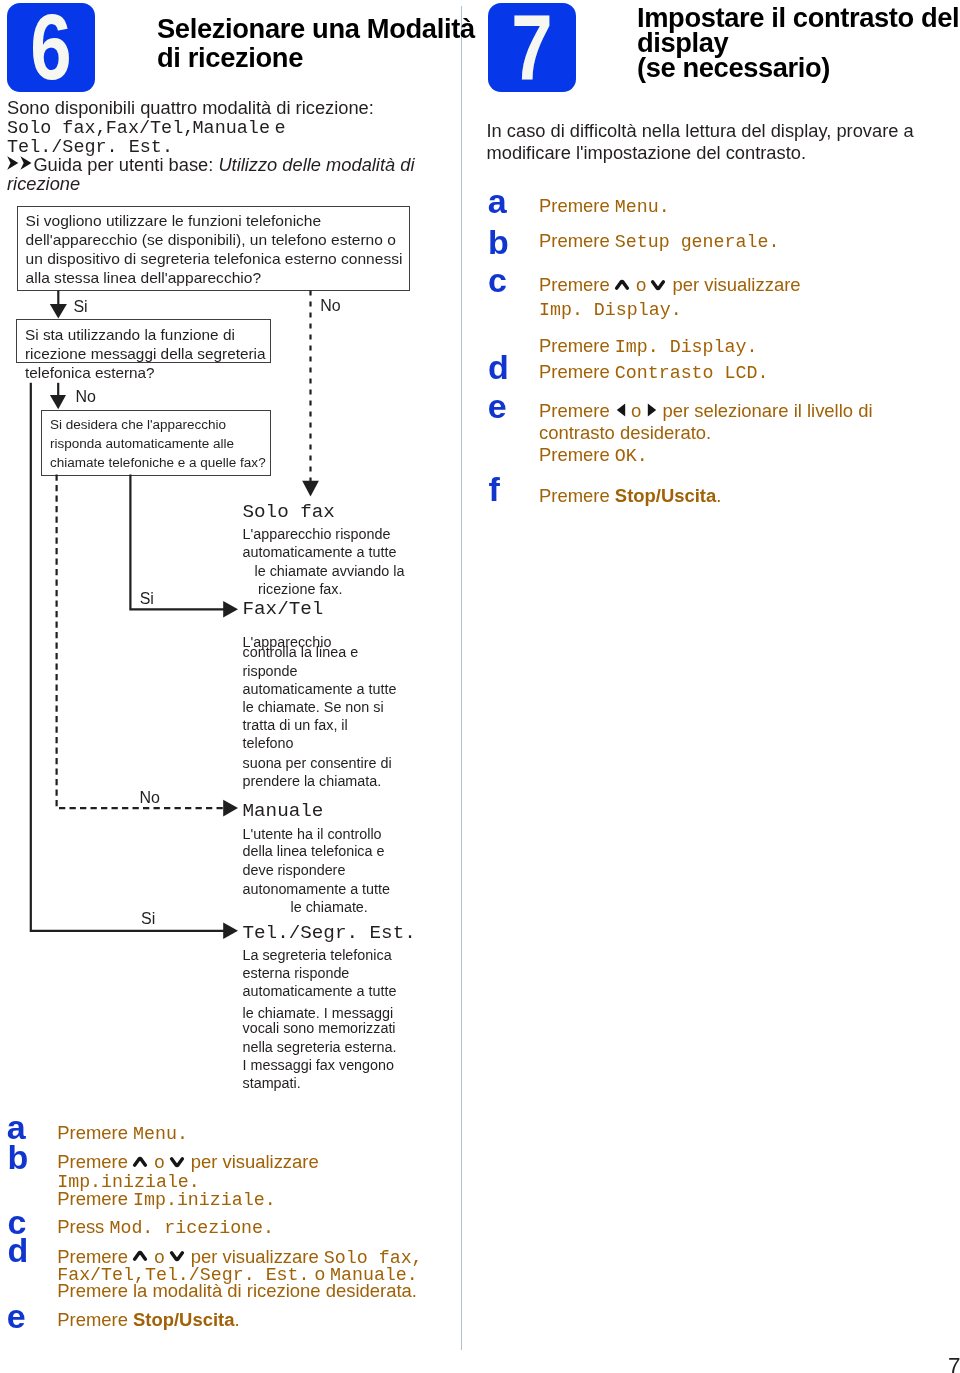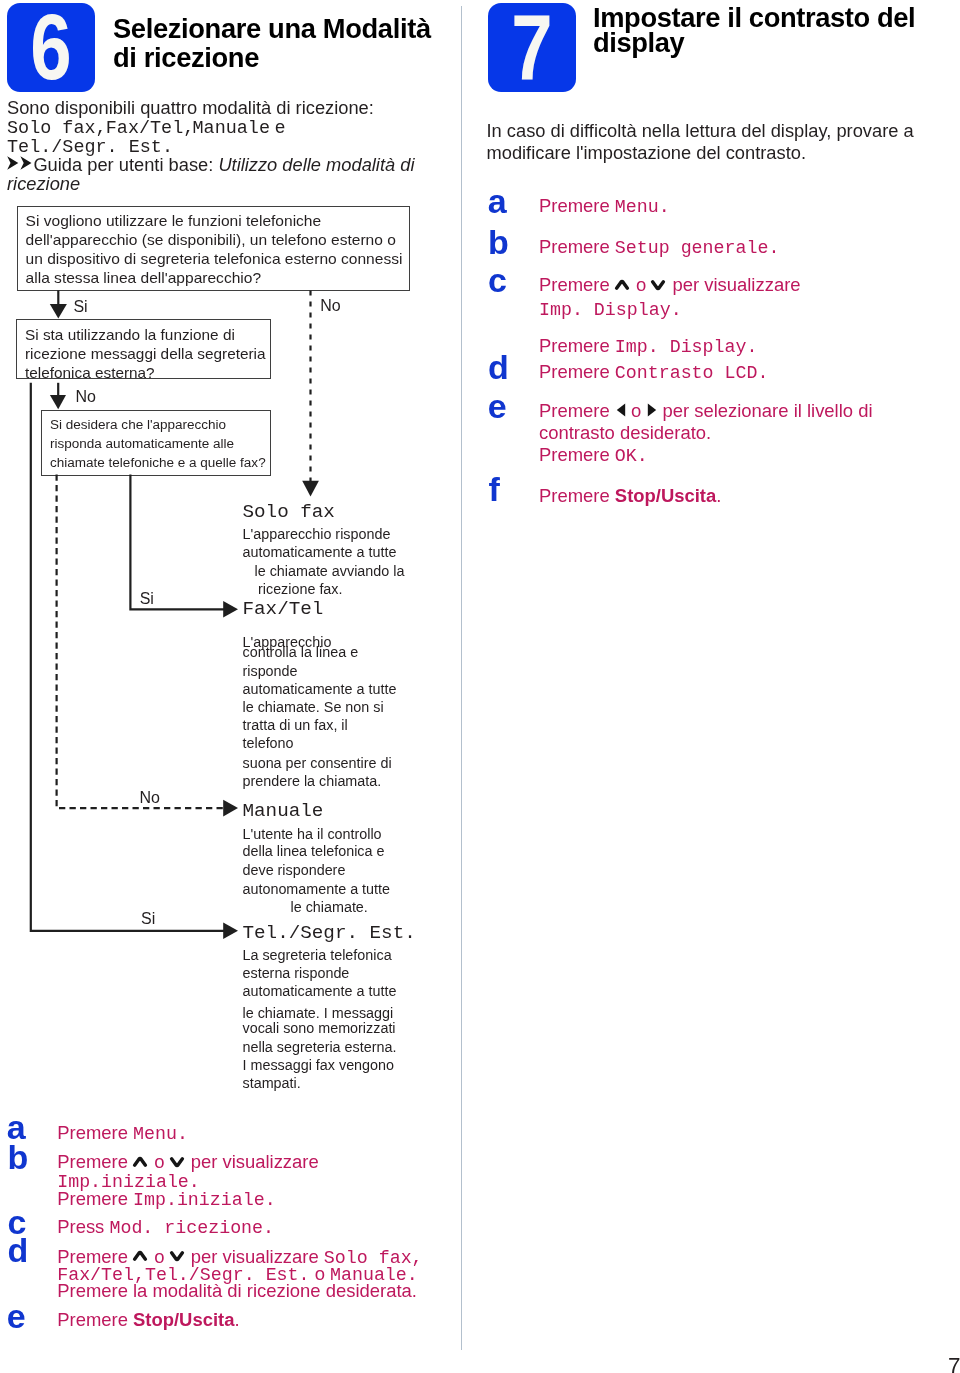--- a/index.html
+++ b/index.html
@@ -13,35 +13,35 @@
   
   .col-divider{position:absolute;left:461px;top:6px;width:1.2px;height:1344px;background:#b3c0cd;}
 
   
   .badge{position:absolute;border-radius:13px;background:#0637e8;color:#f7f7f2;
          font-weight:bold;text-align:center;overflow:hidden;}
   .badge .num{position:absolute;left:0;right:0;font-family:"Liberation Sans",sans-serif;
               font-weight:bold;line-height:1;transform:scaleX(0.80);transform-origin:50% 50%;}
 
   .title{position:absolute;font-weight:bold;color:#000;line-height:29.4px;font-size:27.3px;
-         letter-spacing:-0.35px;white-space:nowrap;}
+         letter-spacing:-0.35px;white-space:nowrap;margin-left:44px;}
   .title7{line-height:25.2px;font-size:27.3px;letter-spacing:-0.38px;}
 
   .para{position:absolute;line-height:22.5px;font-size:18.3px;color:#231f20;white-space:nowrap;}
 
   .fbox{position:absolute;border:1.3px solid #3f3f3f;background:#fff;box-sizing:border-box;
         font-size:15.4px;line-height:19px;color:#231f20;white-space:nowrap;}
 
   .flowlabel{position:absolute;font-size:16px;color:#231f20;}
   .modename{position:absolute;font-size:19.25px;color:#231f20;letter-spacing:0px;white-space:nowrap;}
   .modedesc{position:absolute;font-size:14.35px;line-height:18.7px;color:#231f20;white-space:nowrap;}
 
   .letter{position:absolute;color:#1036cf;font-weight:bold;font-size:34px;
           font-family:"Liberation Sans",sans-serif;line-height:0;}
-  .stepline{position:absolute;font-size:18.45px;line-height:19.6px;color:#be185d;white-space:nowrap;}
+  .stepline{position:absolute;font-size:18.45px;line-height:19.6px;color:#a16207;white-space:nowrap;}
   .stepline .mono{font-size:18.3px;}
 
   .pagenum{position:absolute;font-size:22px;color:#231f20;}
 
   
   .chev{display:inline-block;width:14px;height:10px;position:relative;vertical-align:baseline;margin:0 1px;}
   .chev svg{position:absolute;left:-1px;bottom:1.3px;}
   .tri{display:inline-block;width:9px;height:13px;position:relative;vertical-align:baseline;margin:0 1px;}
   .tri svg{position:absolute;left:0;bottom:0px;}
 
@@ -84,21 +84,21 @@
     <i>ricezione</i>
   </div>
 
   <div class="fbox" style="left:16.6px;top:205.5px;width:393.6px;height:85.5px;padding:4.5px 8px;font-size:15.55px;">
     <div>Si vogliono utilizzare le funzioni telefoniche</div>
     <div>dell'apparecchio (se disponibili), un telefono esterno o</div>
     <div>un dispositivo di segreteria telefonica esterno connessi</div>
     <div>alla stessa linea dell'apparecchio?</div>
   </div>
 
-  <div class="fbox" style="left:16px;top:319px;width:254.5px;height:60px;padding:4.5px 8px;font-size:15.35px;">
+  <div class="fbox" style="left:16px;top:319px;width:254.5px;height:44px;padding:4.5px 8px;font-size:15.35px;">
     <div>Si sta utilizzando la funzione di</div>
     <div>ricezione messaggi della segreteria</div>
     <div>telefonica esterna?</div>
   </div>
 
   <div class="fbox" style="left:40.5px;top:410.2px;width:230px;height:65.5px;padding:3.4px 8.5px;font-size:13.52px;line-height:19px;">
     <div>Si desidera che l'apparecchio</div>
     <div>risponda automaticamente alle</div>
     <div>chiamate telefoniche e a quelle fax?</div>
   </div>
@@ -212,34 +212,35 @@
     <span>Premere </span><b>Stop/Uscita</b><span>.</span>
   </div>
 
   <div class="badge" style="left:488.2px;top:3.3px;width:88px;height:88.4px;">
     <span class="num" style="top:-2.6px;font-size:93px;line-height:93px;">7</span>
   </div>
 
   <div class="title title7" style="left:593px;top:5px;">
     <div>Impostare il contrasto del</div>
     <div>display</div>
+    <div>(se necessario)</div>
   </div>
 
   <div class="para" style="left:486.5px;top:119.8px;">
     <div>In caso di difficoltà nella lettura del display, provare a</div>
     <div>modificare l'impostazione del contrasto.</div>
   </div>
 
   <div class="letter" style="left:487.7px;top:201.0px;">a</div>
   <div class="stepline" style="left:539px;top:196.4px;">
     <span>Premere </span><span class="mono">Menu.</span>
   </div>
 
   <div class="letter" style="left:488px;top:241.6px;">b</div>
-  <div class="stepline" style="left:539px;top:237px;">
+  <div class="stepline" style="left:539px;top:231px;">
     <span>Premere </span><span class="mono">Setup generale.</span>
   </div>
 
   <div class="letter" style="left:488px;top:279.9px;">c</div>
   <div class="stepline" style="left:539px;top:275.3px;">
     <span>Premere </span><span class="chev"><svg width="14" height="10" viewBox="0 0 14 10">
           <path d="M1.6 8.2 L5.9 2.2 Q7.0 0.9 8.1 2.2 L12.4 8.2" fill="none" stroke="#151515" stroke-width="3.4" stroke-linecap="round" stroke-linejoin="round"></path>
         </svg></span><span> o </span><span class="chev"><svg width="14" height="10" viewBox="0 0 14 10">
           <path d="M1.6 1.8 L5.9 7.8 Q7.0 9.1 8.1 7.8 L12.4 1.8" fill="none" stroke="#151515" stroke-width="3.4" stroke-linecap="round" stroke-linejoin="round"></path>
         </svg></span><span> per visualizzare</span>

